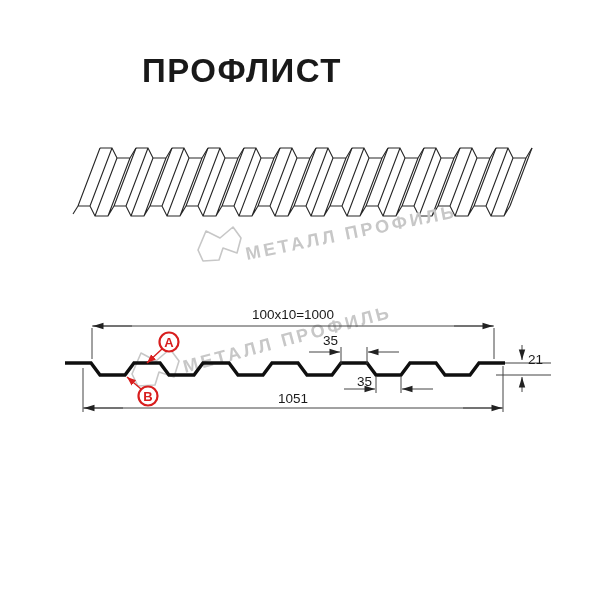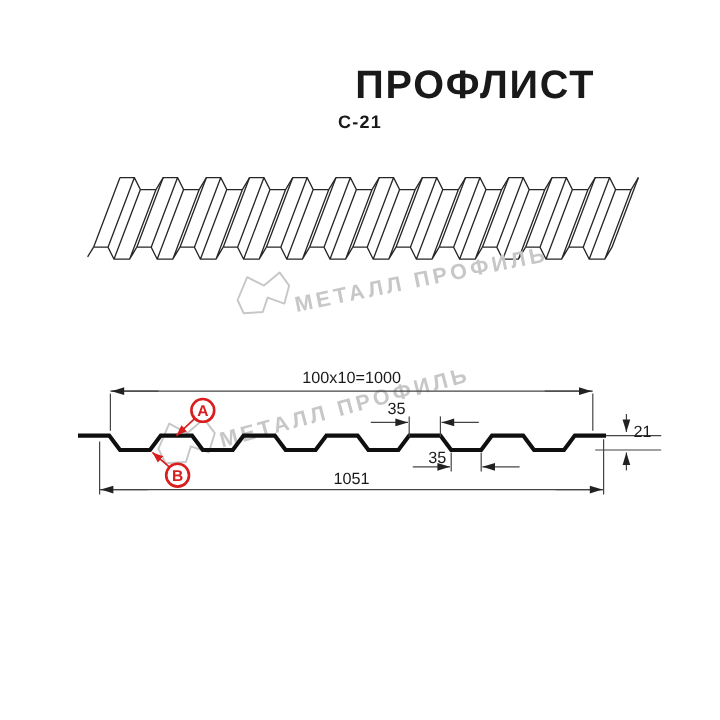--- a/index.html
+++ b/index.html
@@ -1,43 +1,42 @@
 <!DOCTYPE html>
 <html><head>
 <meta charset="utf-8">
 <style>
   html,body{margin:0;padding:0;background:#ffffff;}
   .canvas{
     position:relative;width:600px;height:600px;background:#ffffff;overflow:hidden;
     font-family:"Liberation Sans", sans-serif;
   }
   .title{
-    position:absolute;left:0;top:52px;width:484px;text-align:right;
-    font-size:33px;font-weight:800;letter-spacing:1.5px;color:#191919;margin-left:12px;
+    position:absolute;left:0;top:52px;width:484px;text-align:center;
+    font-size:33px;font-weight:800;letter-spacing:1.5px;color:#191919;
   }
   .model{
     position:absolute;left:0;top:94px;width:600px;text-align:center;
     font-size:15px;font-weight:700;letter-spacing:1px;color:#191919;
   }
   .footer{
     position:absolute;left:0;top:529px;width:600px;text-align:center;
     font-size:14.5px;font-weight:600;letter-spacing:0.5px;color:#2d2d2d;
   }
   svg.art{position:absolute;left:0;top:0;}
   .dim-text{font-family:"Liberation Sans",sans-serif;font-size:13.5px;fill:#1a1a1a;}
   .callout-letter{font-family:"Liberation Sans",sans-serif;font-size:13px;font-weight:700;fill:#d81e1e;}
   .wm-text{font-family:"Liberation Sans",sans-serif;font-size:18px;font-weight:700;letter-spacing:3px;fill:#c7c7c7;}
 </style>
 </head>
 <body>
 
 <div class="canvas">
 
   <div class="title">ПРОФЛИСТ</div>
-  <div class="model">С-21</div>
 
   <svg class="art" width="600" height="600" viewBox="0 0 600 600">
     <defs>
 
       <path id="corru" d="M0,206 h12 l5,10 h13 l6,-10
                M22,148 h12 l5,10 h13 l6,-10
                M0,206 L22,148
                M12,206 L34,148
                M17,216 L39,158
                M30,216 L52,158"></path>

